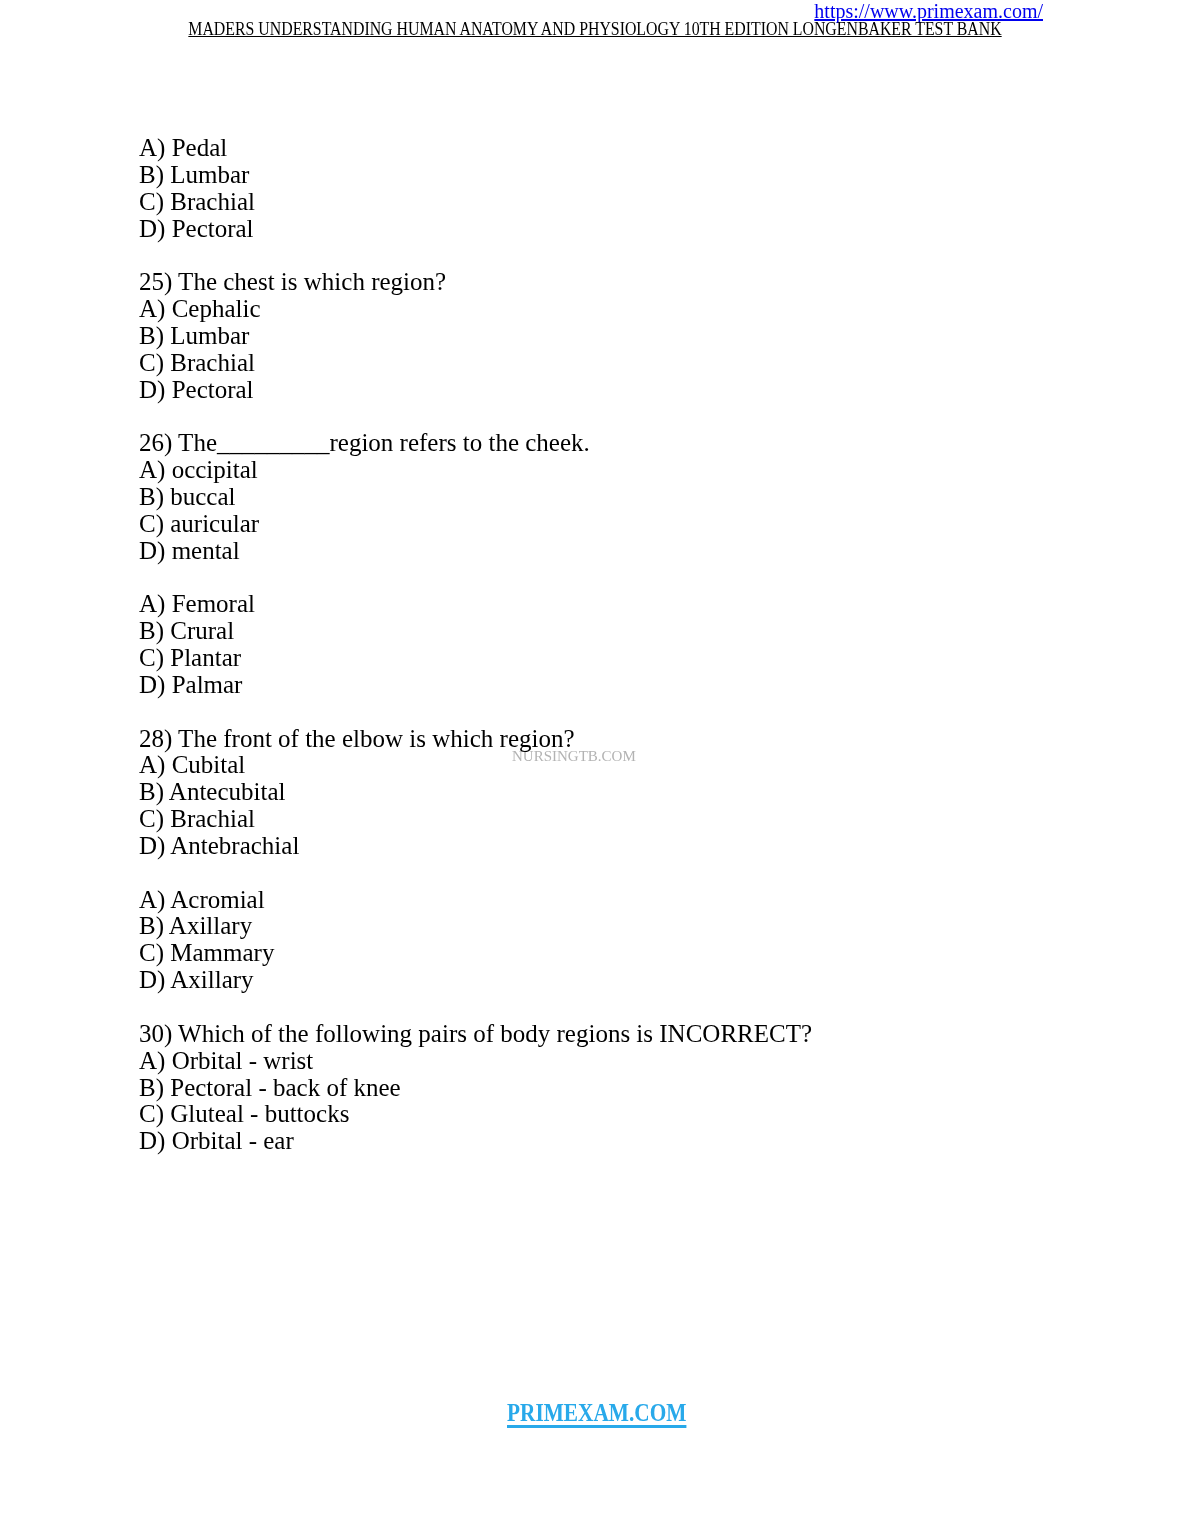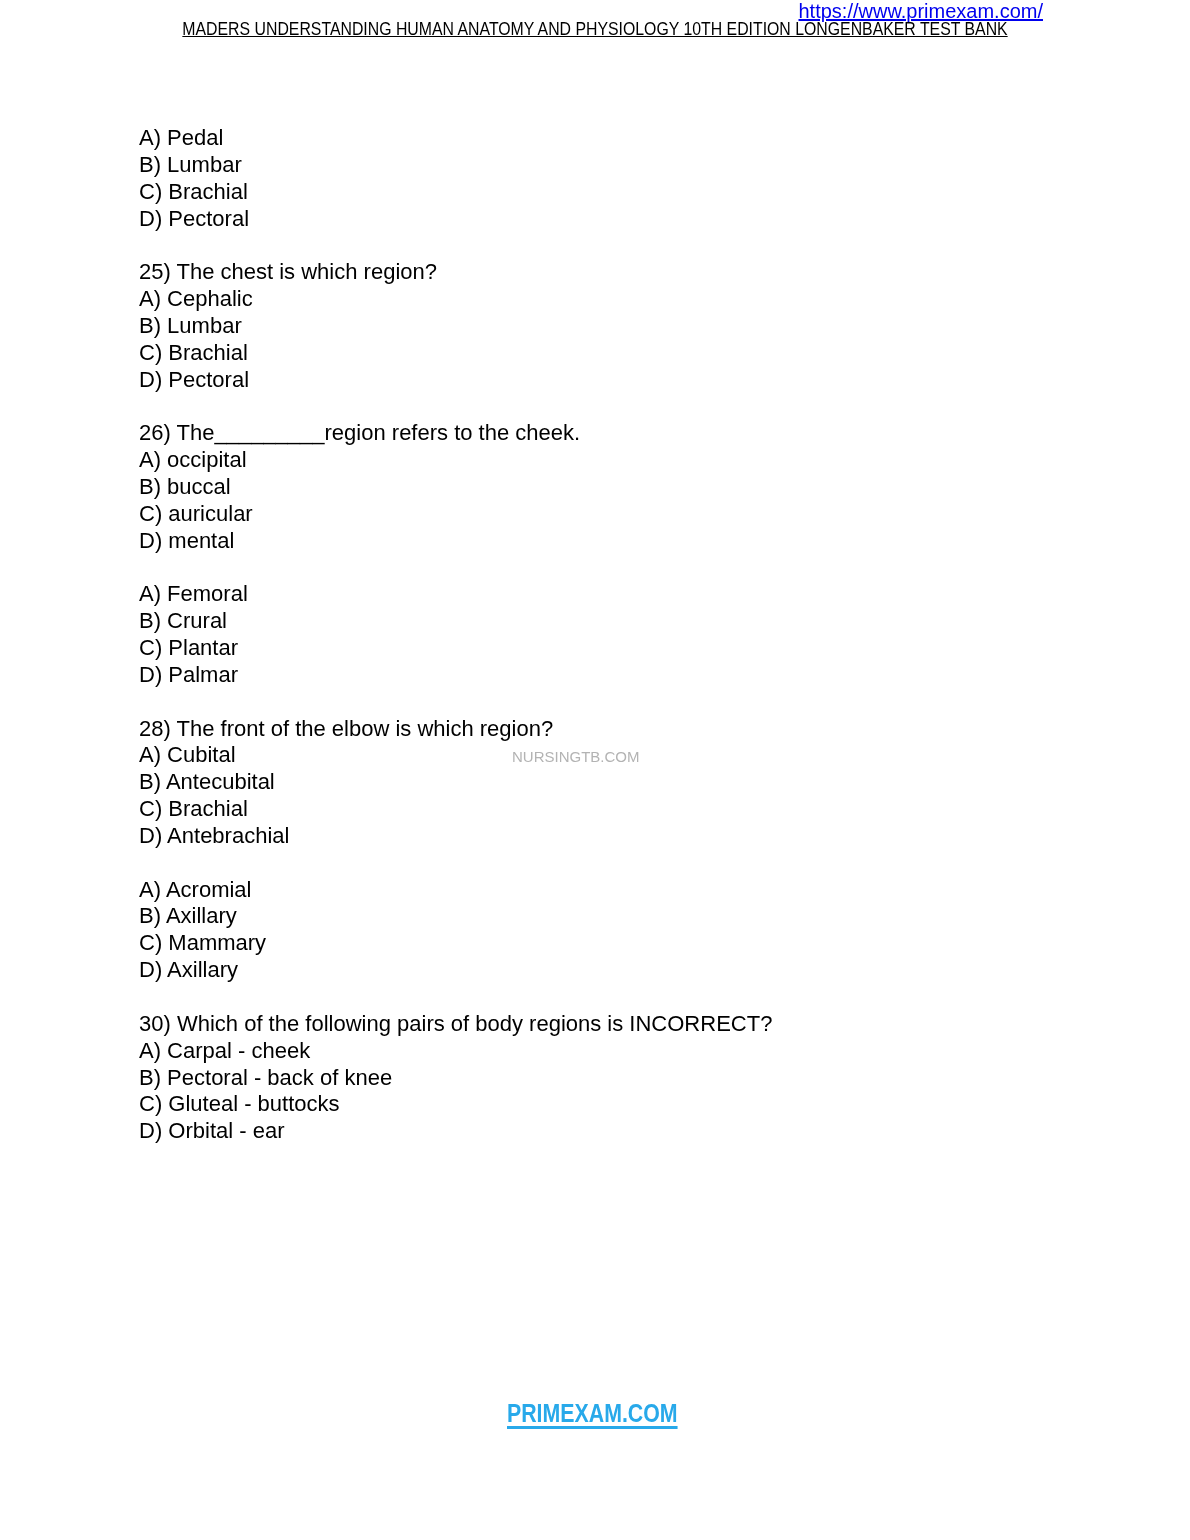--- a/index.html
+++ b/index.html
@@ -6,21 +6,21 @@
     margin: 0;
     padding: 0;
     background: #ffffff;
   }
   .page {
     position: relative;
     width: 1190px;
     height: 1540px;
     background: #ffffff;
     overflow: hidden;
-    font-family: Liberation Sans, sans-serif;
+    font-family: Liberation Serif, serif;
     color: var(--body-black, #000000);
   }
   .top-link {
     position: absolute;
     top: 0px;
     right: 147px;
     font-size: 20px;
     line-height: 1.1;
     color: var(--hyperlink-blue, #0000EE);
     text-decoration: underline;
@@ -46,23 +46,23 @@
     top: 749px;
     font-size: 15px;
     line-height: 1;
     color: var(--watermark-gray, #B3B3B3);
     white-space: nowrap;
     z-index: 0;
   }
   .content {
     position: absolute;
     left: 139px;
-    top: 125px;
+    top: 135px;
     width: 960px;
-    font-size: 22px;
+    font-size: 25px;
     z-index: 1;
   }
   .qblock {
     margin: 0 0 26.85px 0;
   }
   .qblock:last-child {
     margin-bottom: 8px;
   }
   .line {
     height: 26.85px;
@@ -133,21 +133,21 @@
         <div class="line">D) Antebrachial</div>
       </div>
       <div class="qblock">
         <div class="line">A) Acromial</div>
         <div class="line">B) Axillary</div>
         <div class="line">C) Mammary</div>
         <div class="line">D) Axillary</div>
       </div>
       <div class="qblock">
         <div class="line">30) Which of the following pairs of body regions is INCORRECT?</div>
-        <div class="line">A) Carpal - cheek</div>
+        <div class="line">A) Orbital - wrist</div>
         <div class="line">B) Pectoral - back of knee</div>
         <div class="line">C) Gluteal - buttocks</div>
         <div class="line">D) Orbital - ear</div>
       </div>
     </div>
 
   <a class="footer-link">PRIMEXAM.COM</a>
 
 </div>
 

